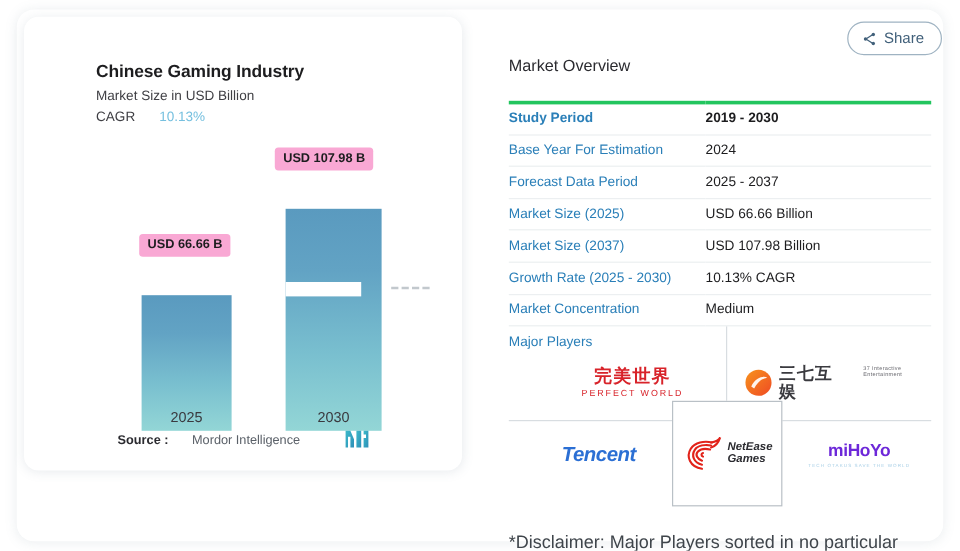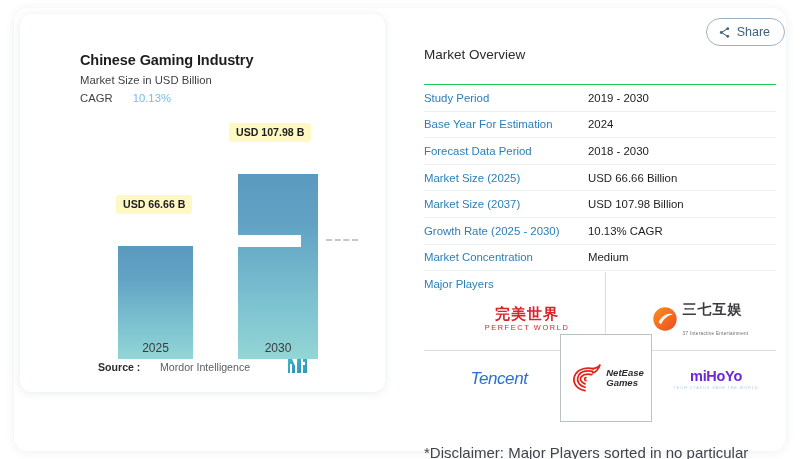--- a/index.html
+++ b/index.html
@@ -92,21 +92,21 @@
     position: absolute;
     left: 286px;
     bottom: 118px;
     width: 32px;
     height: 0;
     border-top: 2px dashed #c2c8cd;
   }
 
   .value-pill {
     position: absolute;
-    background: #fef9c3;
+    background: #f9a8d4;
     border-radius: 3px;
     padding: 3px 7px 4px 7px;
     font-size: 10.6px;
     font-weight: bold;
     color: #1d1d1f;
     white-space: nowrap;
   }
   .pill-2025 { left: 76px;  bottom: 145px; }
   .pill-2030 { left: 189px; bottom: 217px; }
 
@@ -176,21 +176,21 @@
     width: 352px;
     border-collapse: collapse;
   }
   .tbl tr { height: 26.6px; }
   .tbl td {
     padding: 0;
     vertical-align: middle;
     border-bottom: 1px solid #eceff1;
     font-size: 11.4px;
   }
-  .tbl tr:first-child td { border-top: 1px solid #22c55e; }
+  .tbl tr:first-child td { border-top: 3px solid #22c55e; font-weight: bold; }
   .t-key   { color: #2a7fb8; width: 164px; }
   .t-val   { color: #1d1d1f; }
   .tbl tr.no-border td { border-bottom: none; }
 
   
   .logos {
     position: absolute;
     left: 424px; top: 288px;
     width: 352px; height: 120px;
   }
@@ -240,21 +240,21 @@
   }
   .lg-37-cn {
     font-size: 14px; font-weight: bold; color: #3a3a3f;
     letter-spacing: 1px; line-height: 1.05;
   }
   .lg-37-en {
     font-size: 4.6px; color: #6a6a70; letter-spacing: 0.3px;
   }
   .lg-tencent {
     font-size: 17px; color: #2b6fd4; font-style: italic;
-    font-weight: normal; letter-spacing: -0.4px;
+    font-weight: bold; letter-spacing: -0.4px;
   }
   .lg-mihoyo {
     font-size: 14.5px; font-weight: bold; color: #6d28d9;
     letter-spacing: -0.3px;
   }
   .lg-mihoyo-sub {
     font-size: 3.8px; color: #a8cfe6; letter-spacing: 0.9px;
   }
   .lg-netease-txt {
     font-size: 9.5px; font-weight: bold; color: #2b2b30;
@@ -327,21 +327,21 @@
       <tr>
         <td class="t-key">Study Period</td>
         <td class="t-val">2019 - 2030</td>
       </tr>
       <tr>
         <td class="t-key">Base Year For Estimation</td>
         <td class="t-val">2024</td>
       </tr>
       <tr>
         <td class="t-key">Forecast Data Period</td>
-        <td class="t-val">2018 - 2030</td>
+        <td class="t-val">2025 - 2037</td>
       </tr>
       <tr>
         <td class="t-key">Market Size (2025)</td>
         <td class="t-val">USD 66.66 Billion</td>
       </tr>
       <tr>
         <td class="t-key">Market Size (2037)</td>
         <td class="t-val">USD 107.98 Billion</td>
       </tr>
       <tr>
@@ -373,21 +373,21 @@
       <svg width="26" height="26" viewBox="0 0 40 40">
         <defs>
           <linearGradient id="og" x1="0" y1="0" x2="1" y2="1">
             <stop offset="0%" stop-color="#f7931e"></stop>
             <stop offset="100%" stop-color="#ef4a23"></stop>
           </linearGradient>
         </defs>
         <circle cx="20" cy="20" r="18" fill="url(#og)"></circle>
         <path d="M10 25 C16 12, 28 10, 32 13 C24 14, 18 20, 14 28 Z" fill="#ffffff" opacity="0.92"></path>
       </svg>
-      <div style="display:flex; flex-direction:column; gap:15px;">
+      <div style="display:flex; flex-direction:row; gap:15px;">
         <div class="lg-37-cn">三七互娱</div>
         <div class="lg-37-en">37 Interactive Entertainment</div>
       </div>
     </div>
 
     <div class="logo-cell" style="left:10px; top:62px; width:130px; height:58px;">
       <div class="lg-tencent">Tencent</div>
     </div>
 
     <div class="logo-cell" style="left:232px; top:62px; width:120px; height:58px; flex-direction:column; gap:2px;">

